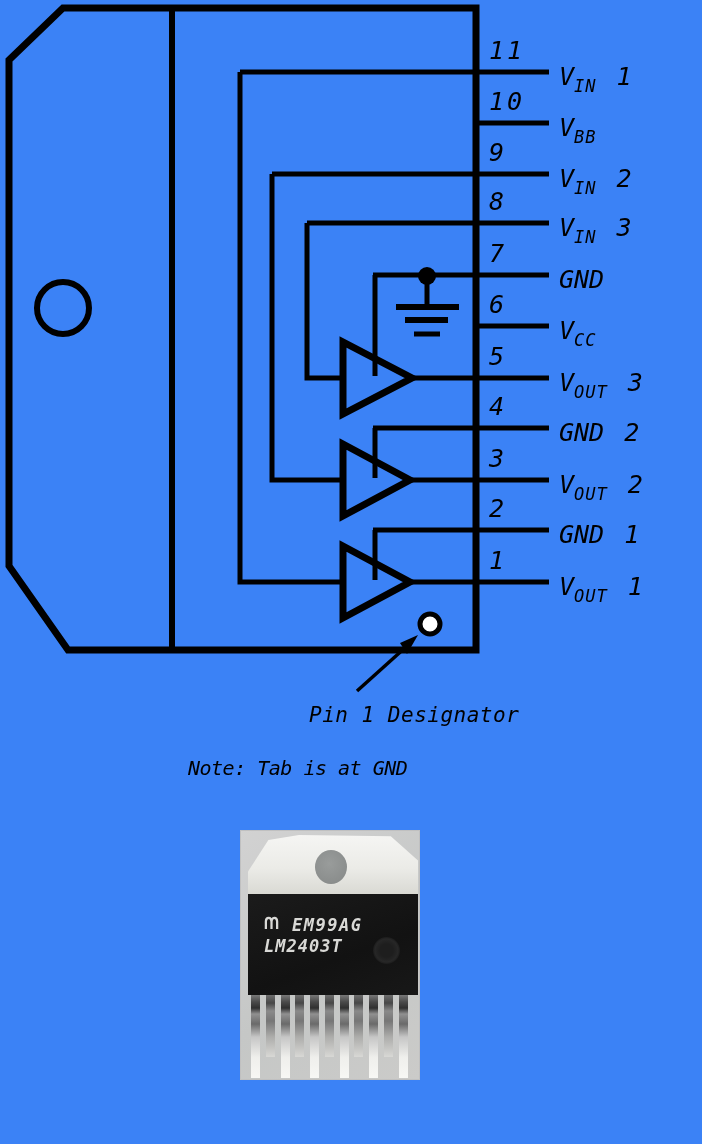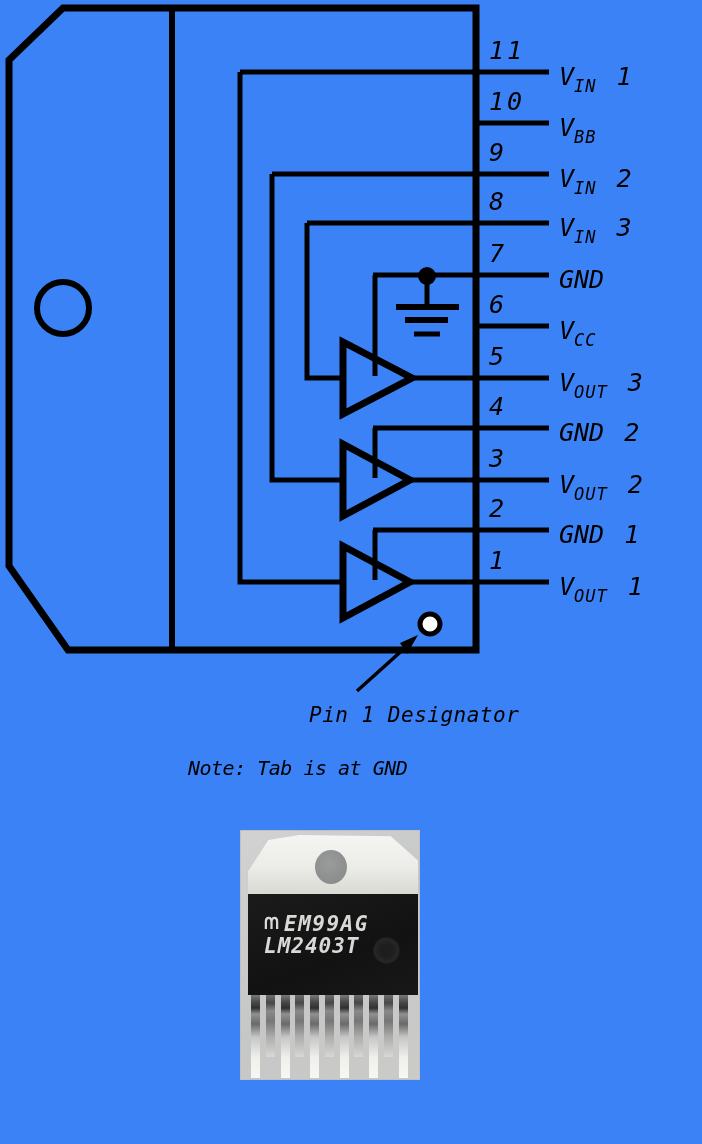--- a/index.html
+++ b/index.html
@@ -38,22 +38,22 @@
   }
   .chip-tab-hole{
     position:absolute;left:75px;top:20px;width:32px;height:34px;border-radius:50%;
     background:radial-gradient(circle at 45% 40%,#999c9b 0%,#8b8e8d 70%,#7f8281 100%);
   }
   .chip-body{
     position:absolute;left:8px;top:64px;width:170px;height:101px;
     background:linear-gradient(160deg,#1b1b1b 0%,#121212 60%,#181818 100%);
   }
   .chip-mark{
-    position:absolute;color:#d9d9d6;font-weight:bold;font-size:21px;line-height:19px;
-    white-space:nowrap;display:flex;align-items:center;gap:2px;
+    position:absolute;color:#d9d9d6;font-weight:bold;font-size:17px;line-height:19px;
+    white-space:nowrap;display:flex;align-items:center;gap:10px;
   }
   .mark1{left:24px;top:85px;letter-spacing:1.5px;}
   .mark2{left:24px;top:107px;letter-spacing:1px;justify-content:center;}
   .mold-mark{
     position:absolute;left:133px;top:107px;width:27px;height:27px;border-radius:50%;
     background:radial-gradient(circle,#1e1e1e 35%,#272727 60%,#171717 75%);
   }
   .lead{
     position:absolute;top:165px;width:9px;height:83px;
     background:linear-gradient(180deg,#787878 0px,#4a4a4a 7px,#303030 13px,#909090 19px,#6a6a6a 29px,#c6c6c6 42px,#efefec 75%,#f7f7f4 100%);

